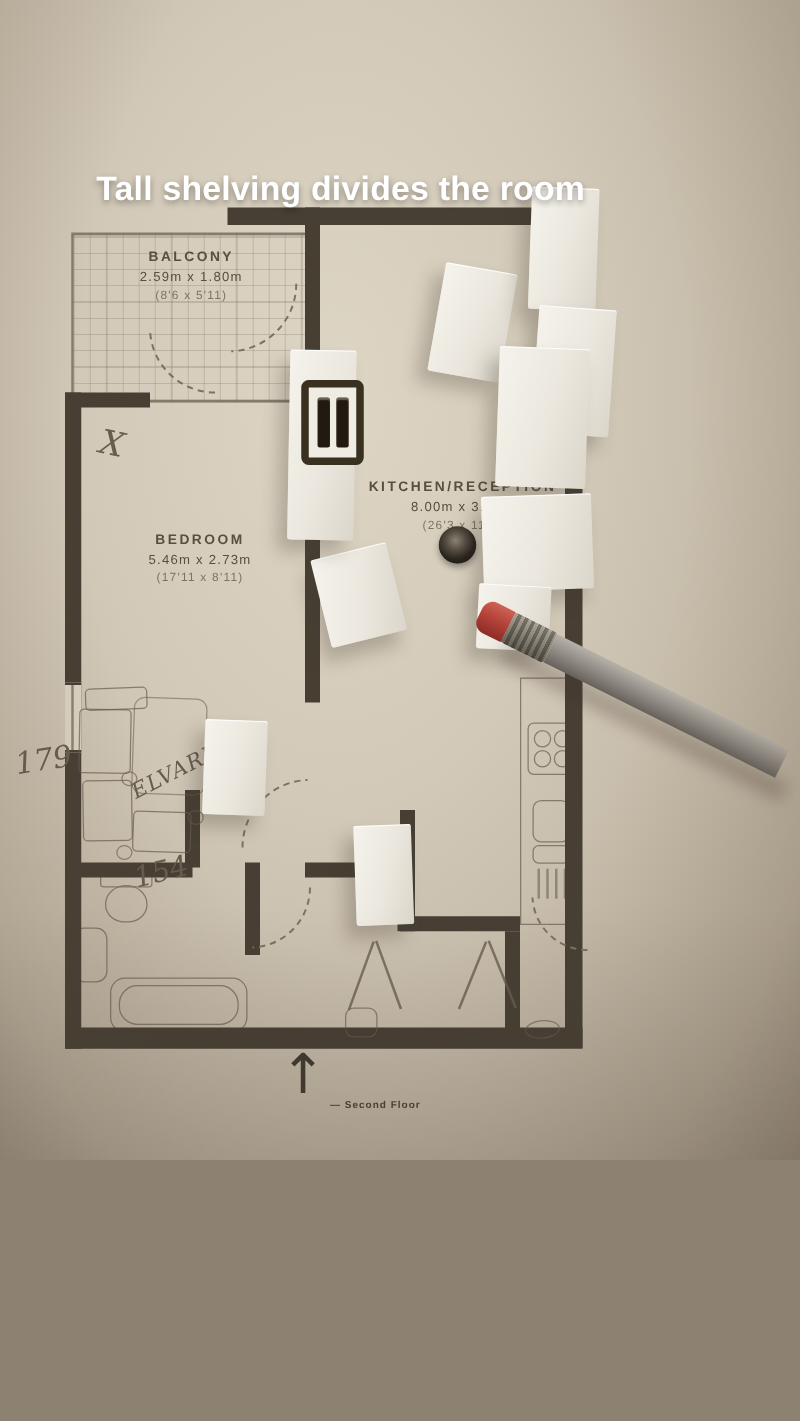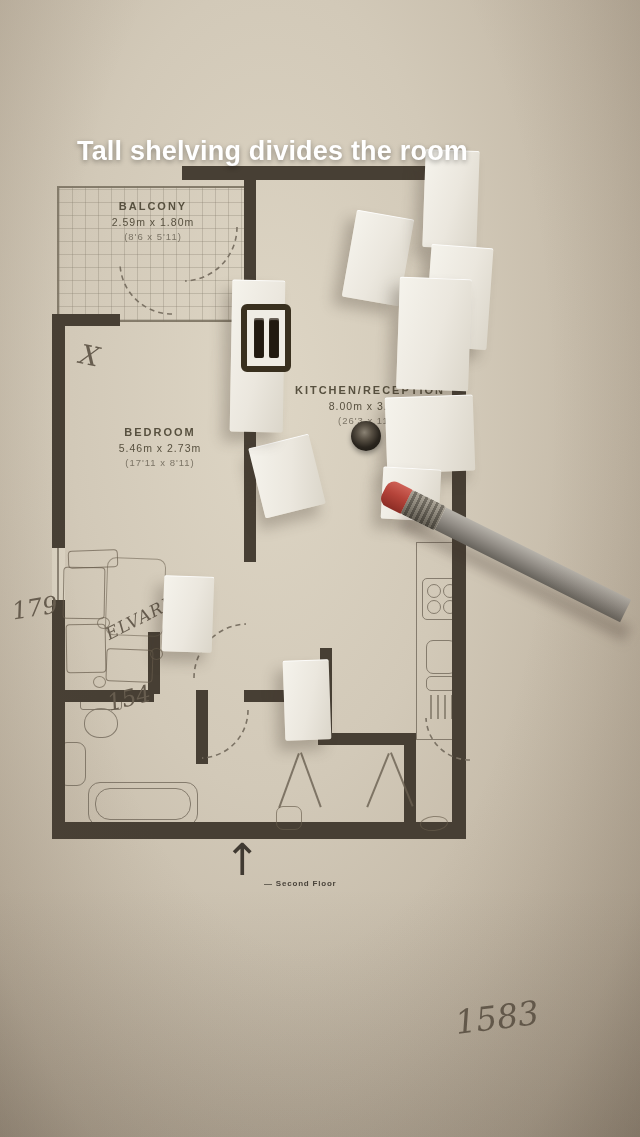--- a/index.html
+++ b/index.html
@@ -1,16 +1,16 @@
 <!DOCTYPE html>
 <html><head>
 <meta charset="utf-8">
 <style>
   html,body{margin:0;padding:0;background:#8d8171;}
-  .scene{position:relative;width:640px;height:1137px;overflow:hidden;
+  .scene{position:relative;width:640px;height:928px;overflow:hidden;
     font-family:"Liberation Sans",sans-serif;
     background:radial-gradient(ellipse at 42% 34%, #ded6c5 0%, #d2c9b8 38%, #c2b7a5 68%, #ab9f8d 100%);}
   
   .w{position:absolute;background:#473f34;z-index:2;}
   
   .thin{position:absolute;border:1.5px solid rgba(120,111,96,.85);background:transparent;z-index:1;}
   
   .balcony{position:absolute;left:57px;top:186px;width:192px;height:132px;z-index:1;
     border:2px solid rgba(125,116,100,.9);
     background-image:

